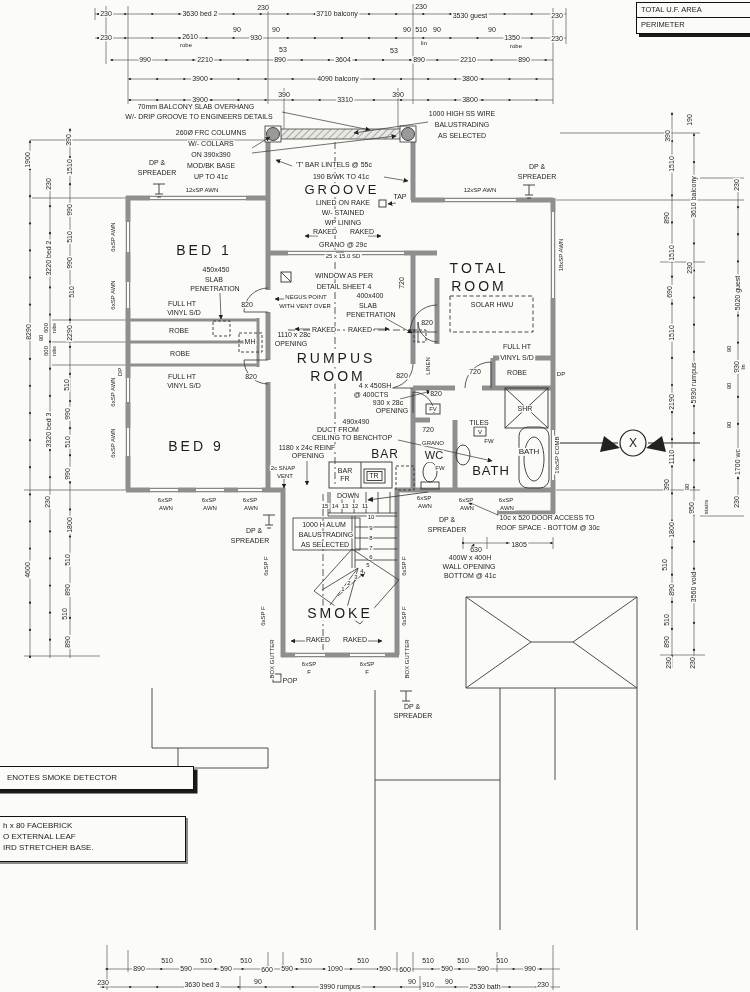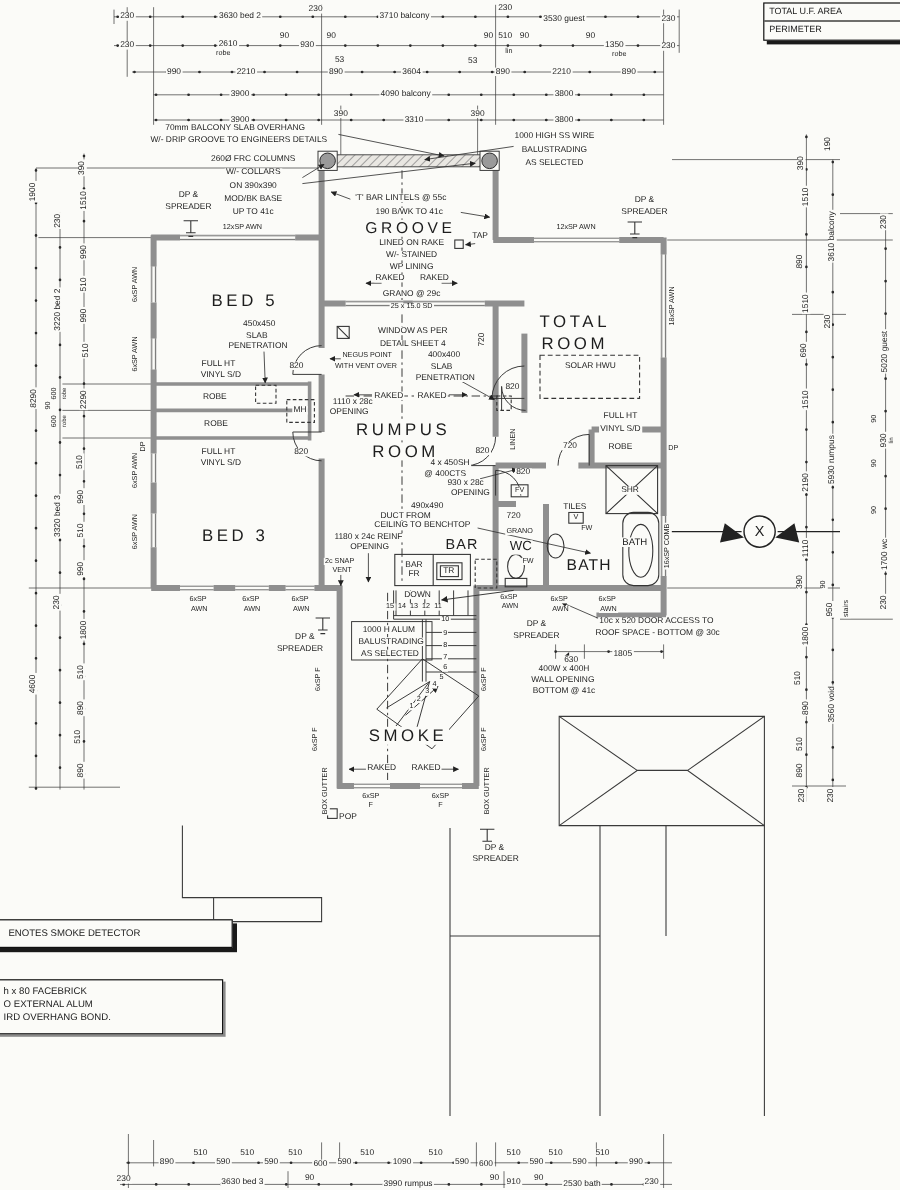--- a/index.html
+++ b/index.html
@@ -268,22 +268,22 @@
       <span class="lb" style="left: 480px; top: 190px; font-size: 6px;">12xSP AWN</span>
       <span class="lb" style="left: 400px; top: 197px;">TAP</span>
       <span class="lb" style="left: 342px; top: 190px; font-size: 13px; letter-spacing: 3px;">GROOVE</span>
       <span class="lb" style="left: 343px; top: 203px;">LINED ON RAKE</span>
       <span class="lb" style="left: 343px; top: 213px;">W/- STAINED</span>
       <span class="lb" style="left: 343px; top: 223px;">WP LINING</span>
       <span class="lb" style="left: 325px; top: 232px;">RAKED</span>
       <span class="lb" style="left: 362px; top: 232px;">RAKED</span>
       <span class="lb" style="left: 343px; top: 245px;">GRANO @ 29c</span>
       <span class="lb" style="left: 343px; top: 256px; font-size: 6px;">25 x 15.0 SD</span>
-      <span class="lb" style="left: 204px; top: 250px; font-size: 14px; letter-spacing: 3px;">BED 5</span>
-      <span class="lb" style="left: 196px; top: 446px; font-size: 14px; letter-spacing: 3px;">BED 3</span>
+      <span class="lb" style="left: 204px; top: 250px; font-size: 14px; letter-spacing: 3px;">BED 1</span>
+      <span class="lb" style="left: 196px; top: 446px; font-size: 14px; letter-spacing: 3px;">BED 9</span>
       <span class="lb" style="left: 479px; top: 268px; font-size: 14px; letter-spacing: 3px;">TOTAL</span>
       <span class="lb" style="left: 479px; top: 286px; font-size: 14px; letter-spacing: 3px;">ROOM</span>
       <span class="lb" style="left: 336px; top: 358px; font-size: 14px; letter-spacing: 3px;">RUMPUS</span>
       <span class="lb" style="left: 338px; top: 376px; font-size: 14px; letter-spacing: 3px;">ROOM</span>
       <span class="lb" style="left: 340px; top: 613px; font-size: 14px; letter-spacing: 3px;">SMOKE</span>
       <span class="lb" style="left: 385px; top: 454px; font-size: 12px; letter-spacing: 1px;">BAR</span>
       <span class="lb" style="left: 434px; top: 456px; font-size: 11px;">WC</span>
       <span class="lb" style="left: 491px; top: 471px; font-size: 13px; letter-spacing: 1px;">BATH</span>
       <span class="lb" style="left: 344px; top: 276px;">WINDOW AS PER</span>
       <span class="lb" style="left: 344px; top: 287px;">DETAIL SHEET 4</span>
@@ -500,17 +500,17 @@
 
   <div class="notebox areatable">
     <div class="row">TOTAL U.F. AREA</div>
     <div class="row">PERIMETER</div>
   </div>
 
   <div class="notebox smokebox">ENOTES SMOKE DETECTOR</div>
 
   <div class="notebox brickbox">
     <div>h x 80 FACEBRICK</div>
-    <div>O EXTERNAL ALUM</div>
-    <div>IRD OVERHANG BOND.</div>
+    <div>O EXTERNAL LEAF</div>
+    <div>IRD STRETCHER BASE.</div>
   </div>
 
 </div>
 
 </body></html>

